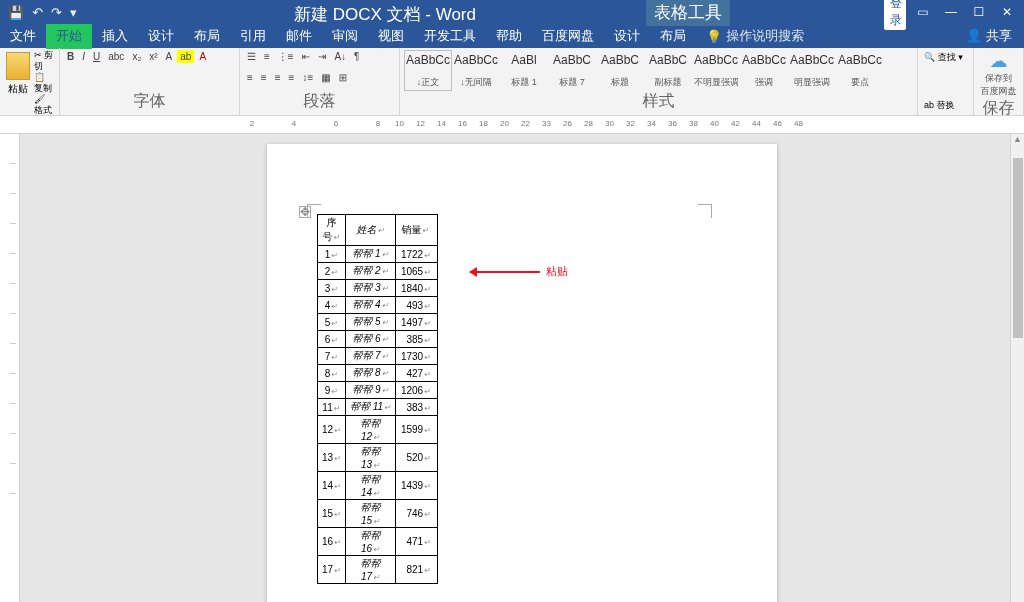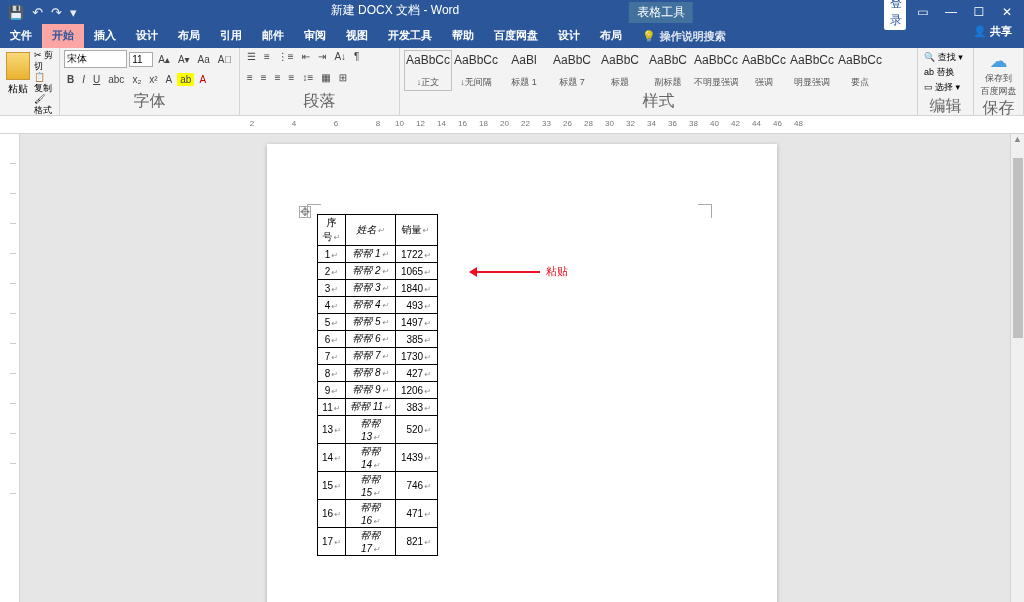--- a/index.html
+++ b/index.html
@@ -1,29 +1,29 @@
 <!DOCTYPE html>
 <html><head>
 <meta charset="utf-8">
 <style>
 * { margin: 0; padding: 0; box-sizing: border-box; font-family: "Microsoft YaHei", sans-serif; }
 body { background: #e6e6e6; width: 1024px; height: 602px; overflow: hidden; font-size: 11px; }
 
 .titlebar { background: #2b579a; height: 24px; display: flex; align-items: center; color: #fff; position: relative; }
 .qat { display: flex; gap: 8px; padding: 0 8px; align-items: center; }
 .qat span { font-size: 13px; opacity: .9; }
-.title-center { position: absolute; left: 50%; transform: translateX(-50%); font-size: 12px; display: flex; gap: 170px; }
+.title-center { position: absolute; left: 50%; transform: translateX(-50%); font-size: 17px; display: flex; gap: 170px; align-items: flex-end; }
 .title-center .tool-tab { background: #41719c; padding: 2px 8px; }
 .win-controls { margin-left: auto; display: flex; gap: 6px; padding: 0 6px; align-items: center; }
 .win-controls span { width: 22px; text-align: center; font-size: 12px; }
 .login-btn { background: #fff; color: #2b579a; padding: 1px 6px; font-size: 10px; border-radius: 2px; }
 
-.menubar { background: #2b579a; height: 24px; display: flex; color: #fff; font-size: 11px; font-weight: bold; }
+.menubar { background: #2b579a; height: 24px; display: flex; align-items: center; color: #fff; font-size: 13px; }
 .menubar .tab { padding: 4px 10px; cursor: pointer; }
-.menubar .tab.active { background: #fca5a5; color: #2b579a; }
+.menubar .tab.active { background: #22c55e; color: #2b579a; }
 .menubar .tab.file { color: #fff; }
 .tell-me { margin-left: 10px; display: flex; align-items: center; gap: 4px; opacity: .85; }
 .share { margin-left: auto; padding: 0 12px; }
 
 .ribbon { background: #f3f3f3; height: 68px; display: flex; border-bottom: 1px solid #d4d4d4; }
 .rgroup { border-right: 1px solid #d4d4d4; padding: 2px 4px; display: flex; flex-direction: column; justify-content: space-between; }
 .rgroup .label { text-align: center; font-size: 16px; color: #666; padding-bottom: 1px; }
 .paste-group { width: 60px; display: flex; flex-direction: column; align-items: center; }
 .paste-icon { width: 24px; height: 28px; background: linear-gradient(#f9d978,#e8b230); border: 1px solid #c89838; position: relative; margin: 2px; }
 .paste-side { font-size: 9px; line-height: 11px; }
@@ -31,21 +31,21 @@
 .font-group { width: 180px; }
 .font-row { display: flex; gap: 2px; align-items: center; margin-bottom: 2px; }
 .font-sel { border: 1px solid #ababab; background: #fff; font-size: 10px; padding: 1px 2px; }
 .btn-mini { padding: 1px 3px; font-size: 10px; color: #444; }
 .para-group { width: 160px; }
 .styles-group { flex: 1; display: flex; overflow: hidden; }
 .style-item { width: 48px; border: 1px solid transparent; text-align: center; padding: 2px 1px; font-size: 9px; cursor: pointer; }
 .style-item .preview { font-size: 12px; color: #333; margin-bottom: 2px; white-space: nowrap; overflow: hidden; }
 .style-item .sname { font-size: 9px; color: #555; white-space: nowrap; overflow: hidden; margin-top: 9px; }
 .style-item.first { border: 1px solid #c0c0c0; }
-.edit-group { width: 56px; font-size: 9px; }
+.edit-group { width: 56px; font-size: 9px; gap: 33px; }
 .edit-group div { padding: 1px 2px; }
 .cloud-group { width: 50px; text-align: center; font-size: 9px; color: #555; }
 .cloud-icon { font-size: 18px; color: #4a9fe0; }
 
 .ruler-area { background: #fff; height: 18px; border-bottom: 1px solid #d4d4d4; position: relative; font-size: 8px; color: #777; }
 .ruler-h { position: absolute; left: 248px; top: 3px; display: flex; gap: 13px; }
 .ruler-h span { width: 8px; text-align: center; }
 
 .workspace { height: 468px; background: #e6e6e6; display: flex; position: relative; }
 .vruler { width: 20px; background: #fff; border-right: 1px solid #d4d4d4; }
@@ -131,28 +131,20 @@
       <div class="paste-side">
         <div>✂ <span>剪切</span></div>
         <div>📋 <span>复制</span></div>
         <div>🖌 <span>格式刷</span></div>
       </div>
     </div>
     <div class="label">剪贴板</div>
   </div>
 
   <div class="rgroup font-group">
-    <div class="font-row">
-      <div class="font-sel" style="width:70px">宋体</div>
-      <div class="font-sel" style="width:26px">11</div>
-      <span class="btn-mini">A▴</span>
-      <span class="btn-mini">A▾</span>
-      <span class="btn-mini">Aa</span>
-      <span class="btn-mini">A⃠</span>
-    </div>
     <div class="font-row">
       <span class="btn-mini"><b>B</b></span>
       <span class="btn-mini"><i>I</i></span>
       <span class="btn-mini"><u>U</u></span>
       <span class="btn-mini">abc</span>
       <span class="btn-mini">x₂</span>
       <span class="btn-mini">x²</span>
       <span class="btn-mini">A</span>
       <span class="btn-mini" style="background:#ffff00">ab</span>
       <span class="btn-mini" style="color:#c00000">A</span>
@@ -347,20 +339,25 @@
               <td>9<span class="pm">↵</span></td>
               <td>帮帮 9<span class="pm">↵</span></td>
               <td>1206<span class="pm">↵</span></td>
             </tr>
             <tr>
               <td>11<span class="pm">↵</span></td>
               <td>帮帮 11<span class="pm">↵</span></td>
               <td>383<span class="pm">↵</span></td>
             </tr>
             <tr>
+              <td>12<span class="pm">↵</span></td>
+              <td>帮帮 12<span class="pm">↵</span></td>
+              <td>1599<span class="pm">↵</span></td>
+            </tr>
+            <tr>
               <td>13<span class="pm">↵</span></td>
               <td>帮帮 13<span class="pm">↵</span></td>
               <td>520<span class="pm">↵</span></td>
             </tr>
             <tr>
               <td>14<span class="pm">↵</span></td>
               <td>帮帮 14<span class="pm">↵</span></td>
               <td>1439<span class="pm">↵</span></td>
             </tr>
             <tr>

